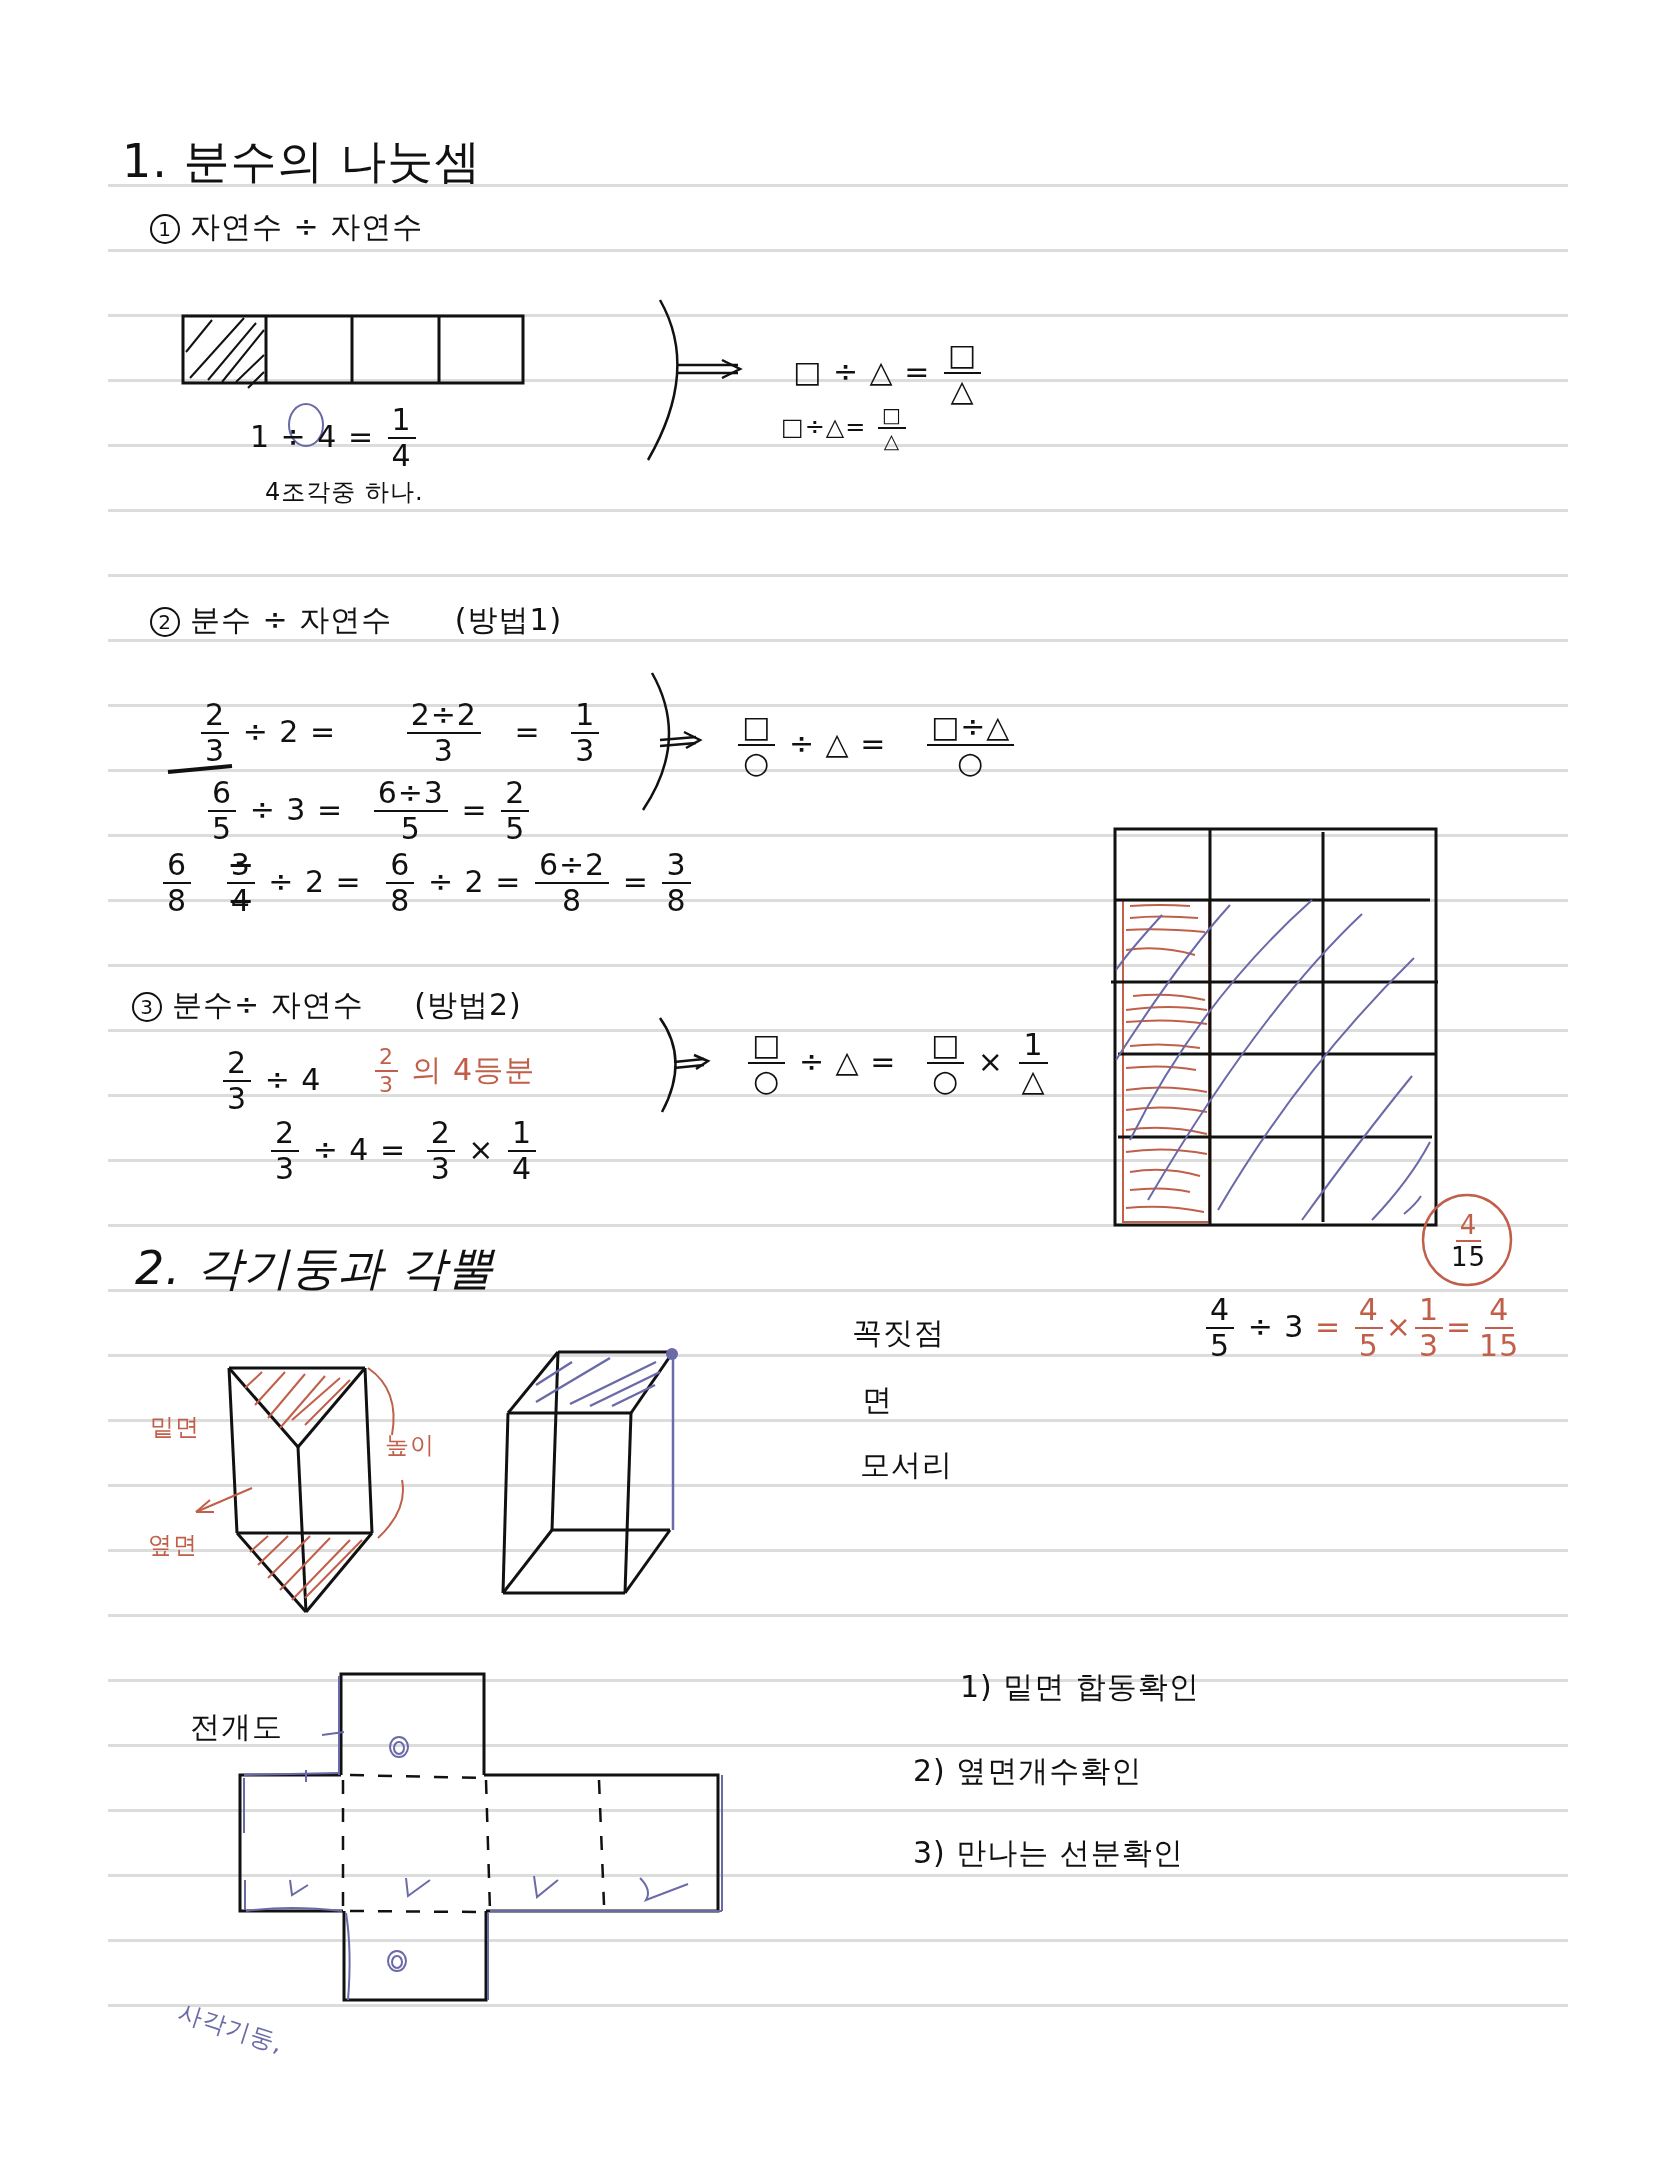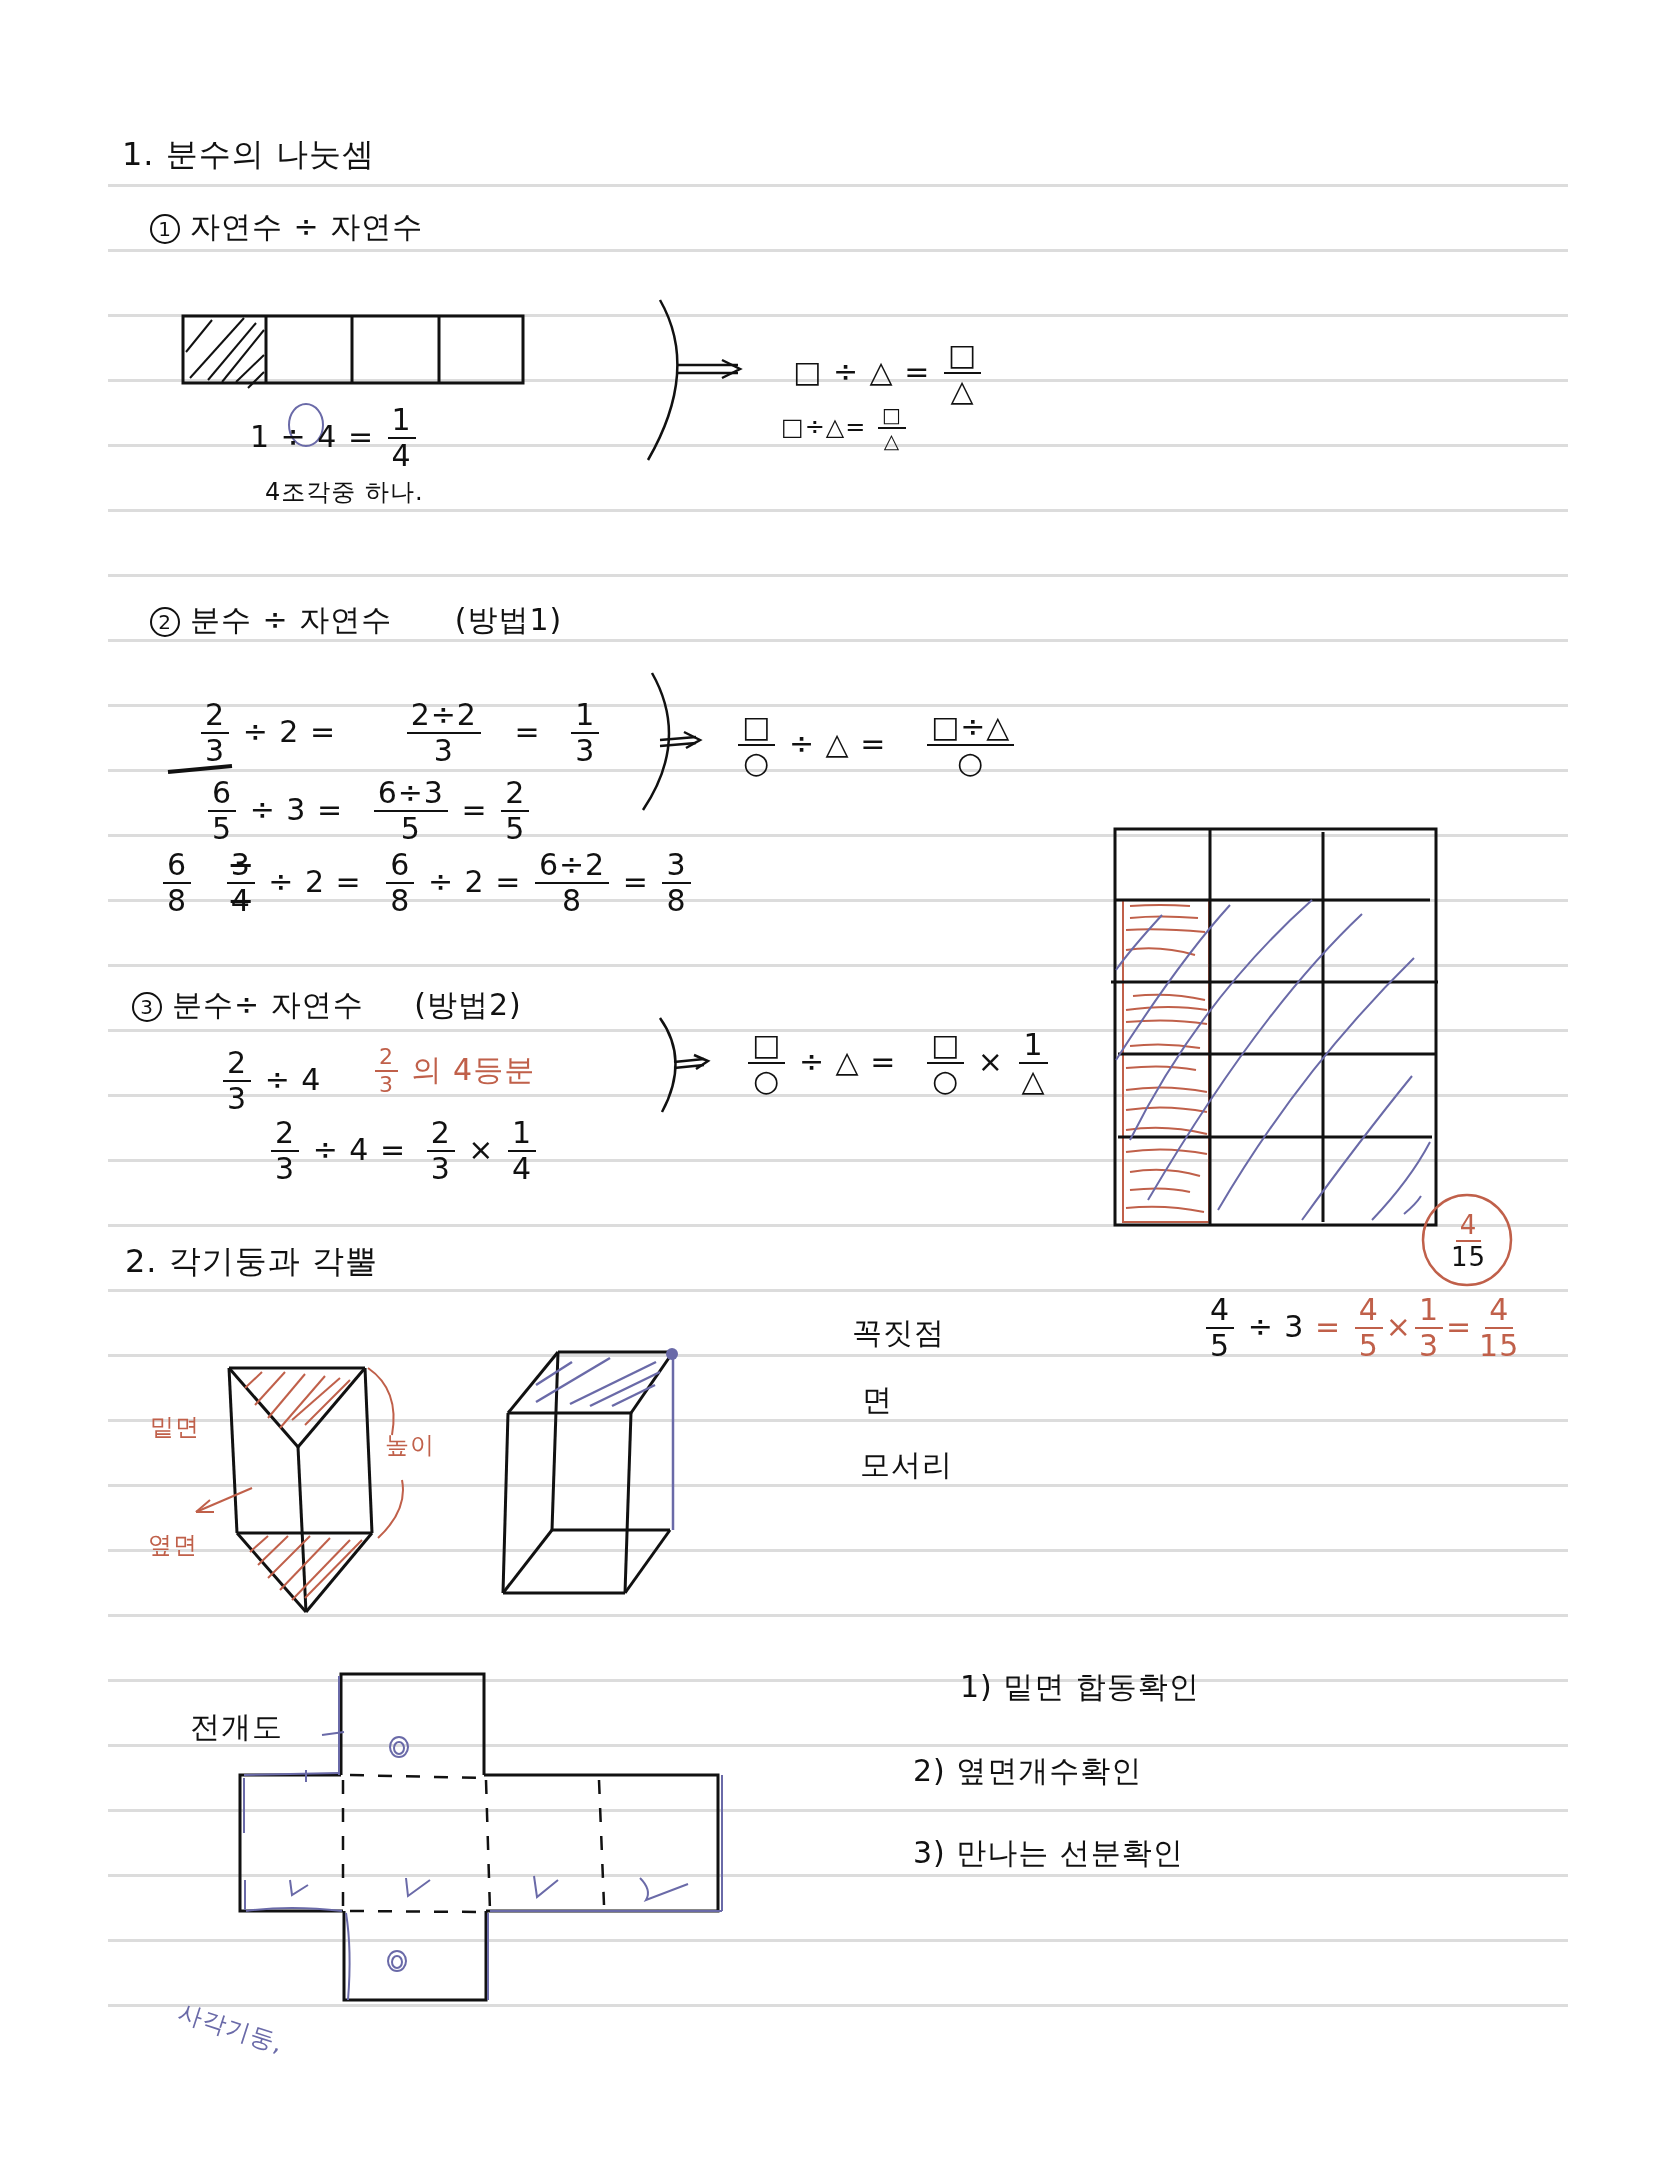--- a/index.html
+++ b/index.html
@@ -1,21 +1,21 @@
 <!DOCTYPE html>
 <html><head>
 <meta charset="utf-8">
 <style>
   html, body { margin: 0; padding: 0; background: #ffffff; }
   body { width: 1668px; height: 2157px; position: relative; overflow: hidden;
          font-family: "DejaVu Sans", sans-serif; color: #111; }
   .page { position: absolute; left: 0; top: 0; width: 1668px; height: 2157px; }
   .rule { position: absolute; left: 108px; width: 1460px; height: 3px; background: #dcdcdc; }
   .txt { position: absolute; white-space: nowrap; line-height: 1; letter-spacing: 1px; }
-  .h1 { font-size: 32px; }
+  .h1 { font-size: 46px; }
   .h2 { font-size: 30px; }
   .m { font-size: 30px; }
   .sm { font-size: 24px; }
   .red { color: #c0604a; }
   .blue { color: #6a6aa8; }
   .frac { display: inline-flex; flex-direction: column; align-items: center; vertical-align: middle;
           line-height: 1; margin: 0 3px; }
   .frac .num { padding: 0 4px 2px; border-bottom: 2px solid currentColor; }
   .frac .den { padding: 2px 4px 0; }
   svg.draw { position: absolute; left: 0; top: 0; }
@@ -422,21 +422,21 @@
         </span><span>×</span><span class="frac">
           <span class="num">1</span>
           <span class="den">3</span>
         </span><span>=</span><span class="frac">
           <span class="num">4</span>
           <span class="den">15</span>
         </span>
     </span>
   </div>
 
-  <div class="txt h1" style="left:125px;top:1245px;">2. 각기둥과 각뿔</div>
+  <div class="txt h1" style="left:135px;top:1245px;font-style:italic;">2. 각기둥과 각뿔</div>
 
   <div class="txt sm red" style="left:150px;top:1415px;">밑면</div>
   <div class="txt sm red" style="left:385px;top:1433px;">높이</div>
   <div class="txt sm red" style="left:148px;top:1533px;">옆면</div>
 
   <div class="txt m" style="left:852px;top:1318px;">꼭짓점</div>
   <div class="txt m" style="left:862px;top:1385px;">면</div>
   <div class="txt m" style="left:860px;top:1450px;">모서리</div>
 
   <div class="txt m" style="left:190px;top:1688px;margin-top:24px;">전개도</div>

